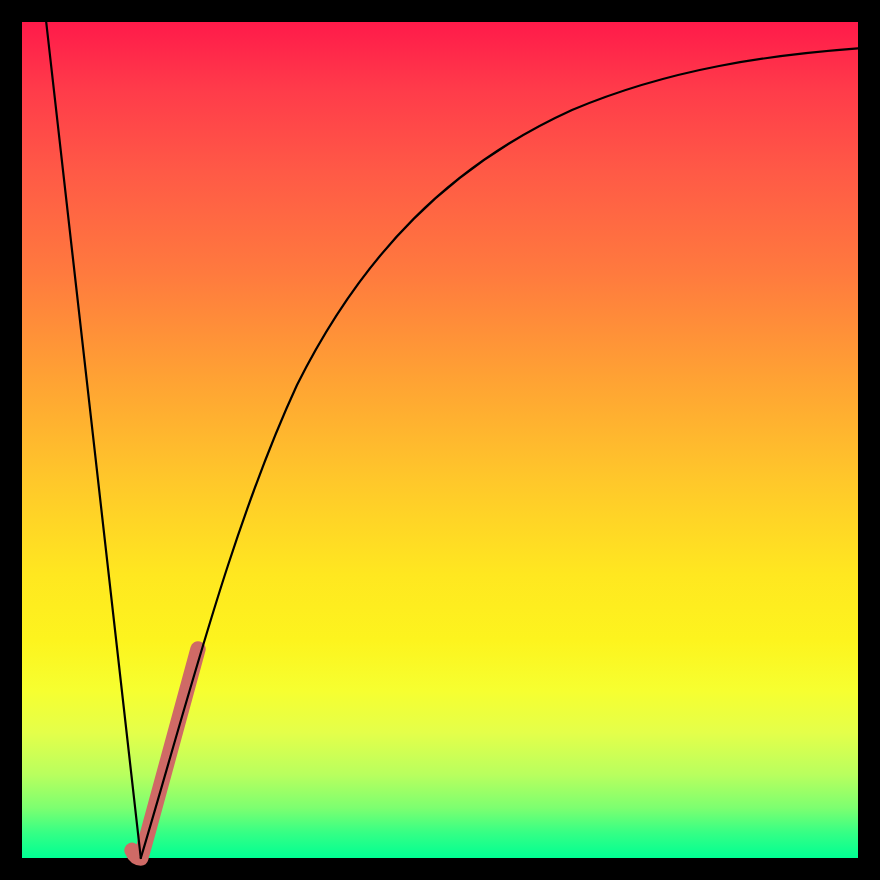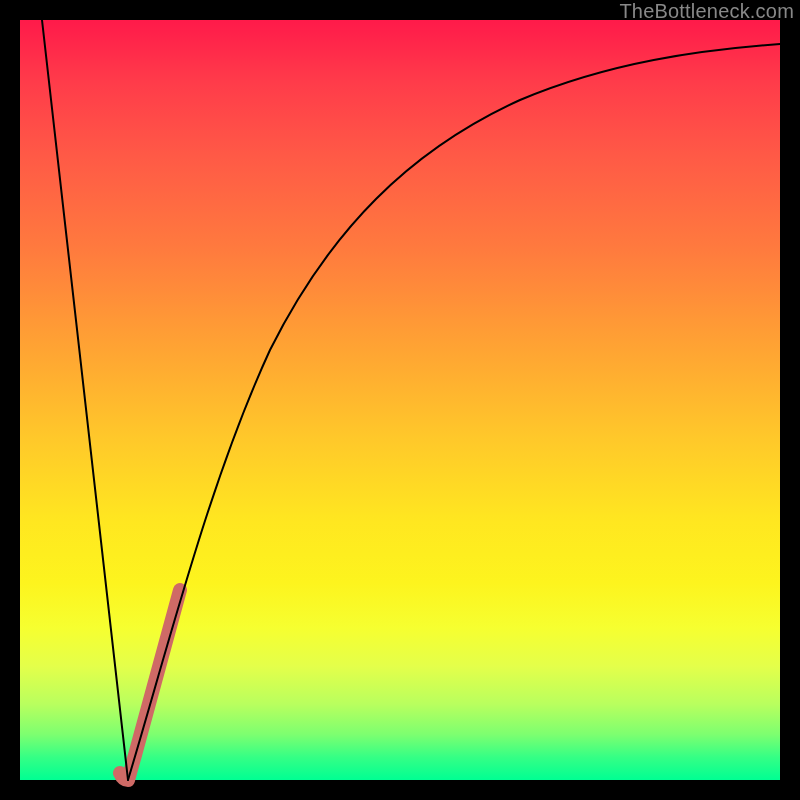--- a/index.html
+++ b/index.html
@@ -76,14 +76,13 @@
              L 160 570" fill="none" stroke="#cf6a66" stroke-width="14" stroke-linecap="round" stroke-linejoin="round"></path>
 
     <path d="M 22 0 L 108 760" fill="none" stroke="#000" stroke-width="2" stroke-linecap="round"></path>
 
     <path d="M 108 760
              C 150 620, 190 460, 250 330
              C 310 210, 390 130, 500 80
              C 590 42, 680 30, 760 24" fill="none" stroke="#000" stroke-width="2" stroke-linecap="round"></path>
   </svg>
 
-  <div class="watermark">TheBottleneck.com</div>
 </div>
 
 </body></html>

